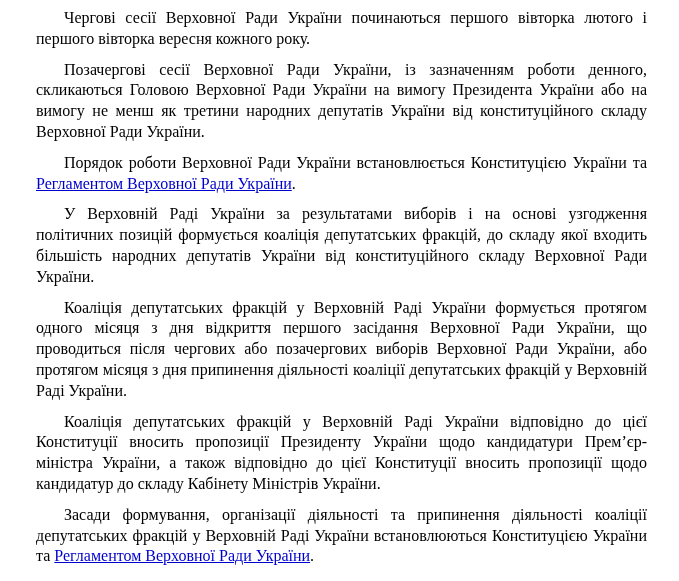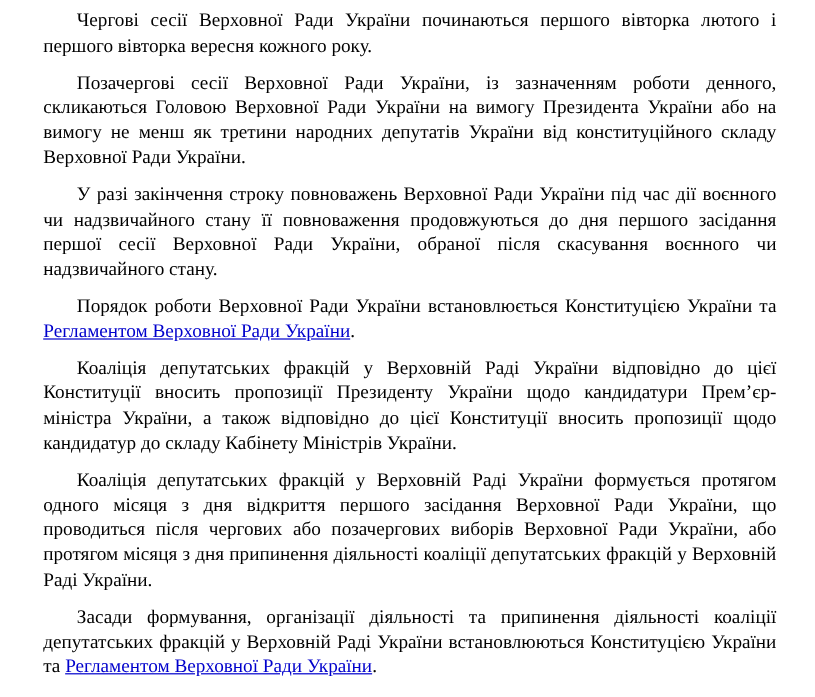--- a/index.html
+++ b/index.html
@@ -43,28 +43,28 @@
 
 <div class="page">
 
   <p class="para">
     <span class="article-num"></span><span> Чергові сесії Верховної Ради України починаються першого вівторка лютого і першого вівторка вересня кожного року.</span>
   </p>
 
   <p class="para">Позачергові сесії Верховної Ради України, із зазначенням роботи денного, скликаються Головою Верховної Ради України на вимогу Президента України або на вимогу не менш як третини народних депутатів України від конституційного складу Верховної Ради України.</p>
 
 
-  <p class="para">У разі закінчення строку повноважень Верховної Ради України під час дії воєнного чи надзвичайного стану її повноваження продовжуються до дня першого засідання першої сесії Верховної Ради України, обраної після скасування воєнного чи надзвичайного стану.</p>
 
   <p class="para">
     <span>Порядок роботи Верховної Ради України встановлюється Конституцією України та </span><a class="doclink" href="#">Регламентом Верховної Ради України</a><span>.</span>
   </p>
 
+  <p class="para">У Верховній Раді України за результатами виборів і на основі узгодження політичних позицій формується коаліція депутатських фракцій, до складу якої входить більшість народних депутатів України від конституційного складу Верховної Ради України.</p>
+
+  <p class="para">Коаліція депутатських фракцій у Верховній Раді України формується протягом одного місяця з дня відкриття першого засідання Верховної Ради України, що проводиться після чергових або позачергових виборів Верховної Ради України, або протягом місяця з дня припинення діяльності коаліції депутатських фракцій у Верховній Раді України.</p>
 
   <p class="para">Коаліція депутатських фракцій у Верховній Раді України відповідно до цієї Конституції вносить пропозиції Президенту України щодо кандидатури Прем’єр-міністра України, а також відповідно до цієї Конституції вносить пропозиції щодо кандидатур до складу Кабінету Міністрів України.</p>
-
-  <p class="para">Коаліція депутатських фракцій у Верховній Раді України формується протягом одного місяця з дня відкриття першого засідання Верховної Ради України, що проводиться після чергових або позачергових виборів Верховної Ради України, або протягом місяця з дня припинення діяльності коаліції депутатських фракцій у Верховній Раді України.</p>
 
   <p class="para">
     <span>Засади формування, організації діяльності та припинення діяльності коаліції депутатських фракцій у Верховній Раді України встановлюються Конституцією України та </span><a class="doclink" href="#">Регламентом Верховної Ради України</a><span>.</span>
   </p>
 
 </div>
 
 </body></html>

